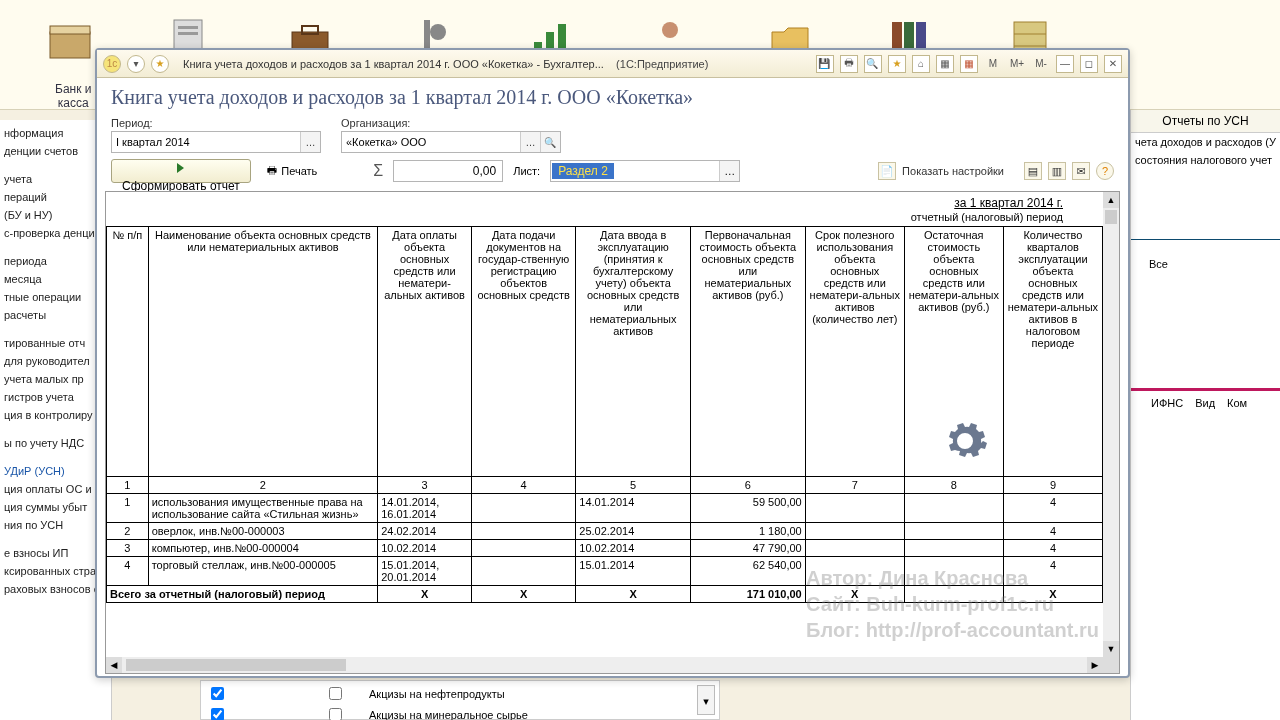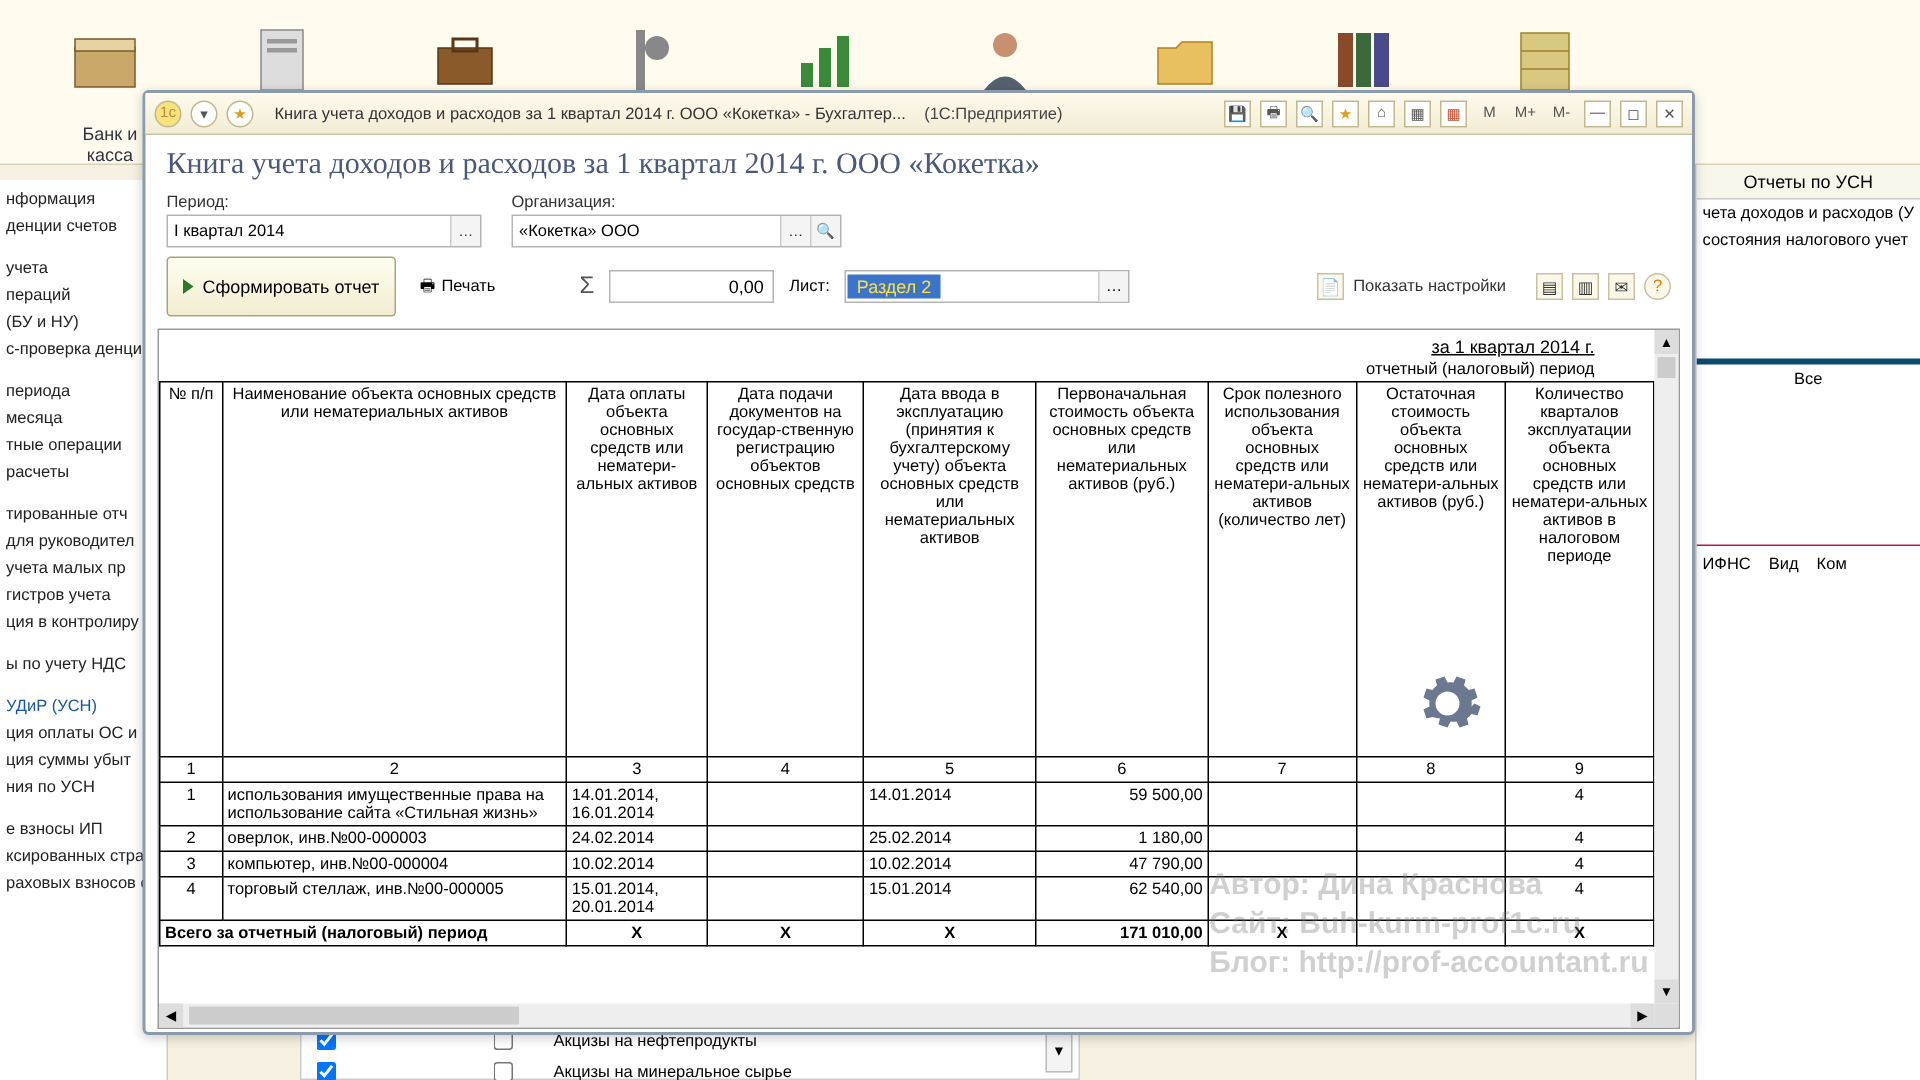--- a/index.html
+++ b/index.html
@@ -47,32 +47,31 @@
     background:#fff; border-left:1px solid #ccc;
     font-size:11px;
     overflow:hidden;
   }
   .right-panel .rp-title {
     background:#f8f6eb; text-align:center; padding:4px;
     border-bottom:1px solid #ccc; font-size:12px;
   }
   .right-panel .rp-row { padding:3px 4px; white-space:nowrap; }
   .right-panel .rp-sub {
-    padding:4px; margin-top:70px; border-top:4px solid #0c4a6e;
+    padding:18px; margin-top:70px; border-top:1px solid #0c4a6e;
     white-space:nowrap;
-    text-align:center;
   }
   .right-panel .rp-tabs {
-    display:flex; gap:12px; padding:6px 4px; border-top:1px solid #be185d;
+    display:flex; gap:12px; padding:6px 20px; border-top:3px solid #be185d;
     margin-top:100px;
   }
   
   .window {
     position:absolute;
-    left:95px; top:60px;
+    left:95px; top:48px;
     width:1035px; height:630px;
     background:#fff;
     border:2px solid #8c9aae;
     border-radius:4px;
     box-shadow:0 2px 8px rgba(0,0,0,.2);
     display:flex; flex-direction:column;
   }
   .titlebar {
     height:28px;
     background:linear-gradient(#fefaee,#f2ecd4);
@@ -117,22 +116,22 @@
     width:20px; height:20px; border-left:1px solid #ccc; background:#f4f4f4;
     display:flex; align-items:center; justify-content:center; font-size:10px;
   }
   .action-bar {
     display:flex; align-items:center; gap:10px;
     padding:6px 14px;
   }
   .btn-main {
     display:flex; align-items:center; gap:6px;
     border:1px solid #a8a480; background:linear-gradient(#fffef0,#f2edd0);
-    padding:3px 10px; border-radius:3px; height:40px;
-    font-size:12px; cursor:default;
+    padding:3px 10px; border-radius:3px; height:24px;
+    font-size:12px; cursor:default;flex-direction:column;
   }
   .btn-main .tri {
     width:0;height:0;border-top:5px solid transparent;border-bottom:5px solid transparent;border-left:7px solid #2a7a2a;
   }
   .btn-plain {
     display:flex; align-items:center; gap:4px;
     padding:3px 6px; height:24px;
   }
   .amount-box {
     border:1px solid #b5b5b5; background:#fff; width:110px; height:22px;

